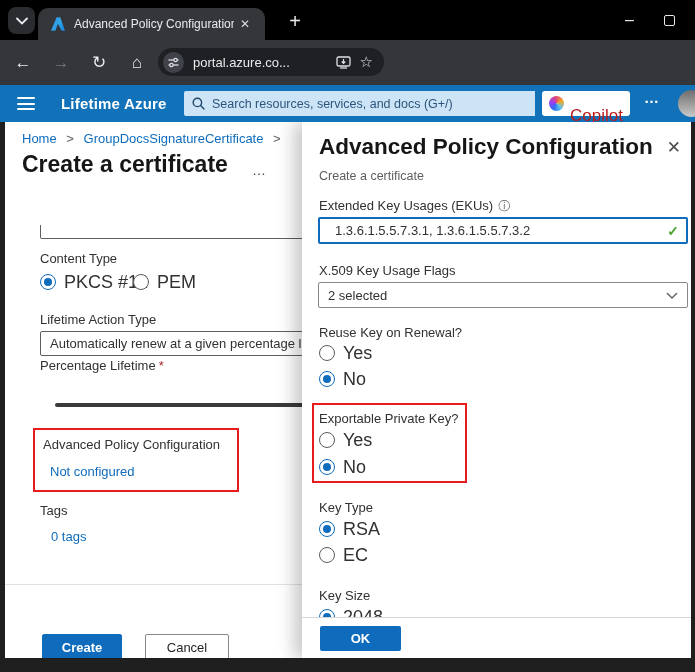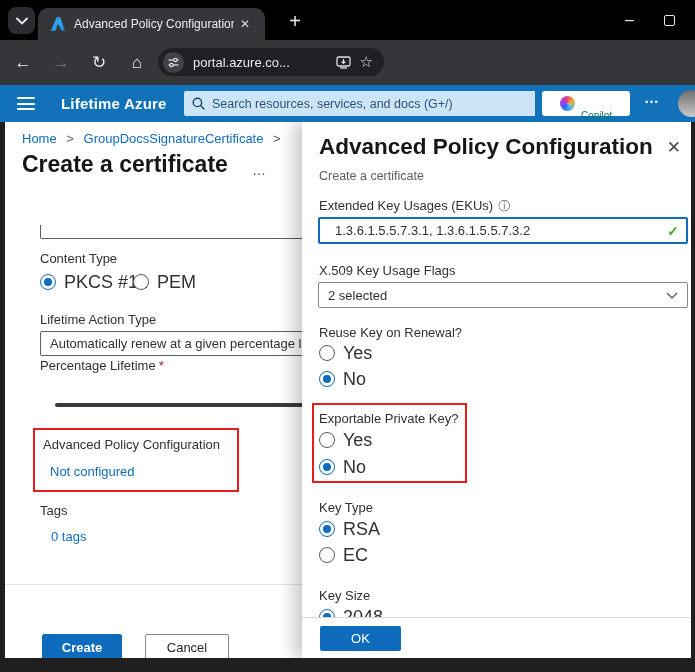--- a/index.html
+++ b/index.html
@@ -31,21 +31,21 @@
   .azheader { position:absolute; left:0; top:85px; width:695px; height:37px; background:#1272b9; display:flex; align-items:center; }
   .hamburger { width:18px; margin-left:17px; display:flex; flex-direction:column; gap:3.5px; }
   .hamburger span { display:block; height:2px; background:#fff; border-radius:1px; }
   .brand { color:#fff; font-size:15px; font-weight:bold; margin-left:26px; letter-spacing:.2px; white-space:nowrap; }
   .azsearch { position:absolute; left:184px; top:6px; width:351px; height:25px; background:#cde4f6; border-radius:2px 0 0 2px; display:flex; align-items:center; border:none; }
   .azsearch svg { margin-left:8px; flex:none; }
   .azsearch input { border:none; outline:none; background:transparent; font-family:"Liberation Sans",sans-serif; font-size:12.5px; color:#1d4466; margin-left:7px; width:290px; }
   .azsearch input::placeholder { color:#2c557c; opacity:1; }
   .copilot { position:absolute; left:542px; top:6px; width:88px; height:25px; background:#fff; border-radius:3px; display:flex; align-items:center; justify-content:center; gap:6px; }
   .copilot-ic { width:15px; height:15px; border-radius:50%; background:conic-gradient(from 210deg,#2e6bf0,#9a3ef5,#e0447d,#f7a823,#57c2f0,#2e6bf0); }
-  .copilot-label { font-size:10px; color:#0f766e;margin-top:24px; }
+  .copilot-label { font-size:17px; color:#b91c1c;margin-top:24px; }
   .az-more { position:absolute; left:644px; top:4px; color:#fff; font-size:15px; letter-spacing:2px; font-weight:bold; }
   .avatar { position:absolute; left:678px; top:5px; width:27px; height:27px; border-radius:50%; background:linear-gradient(180deg,#6e6e6e,#c9c9c9); }
 
   
   .content { position:absolute; left:5px; top:122px; width:686px; height:536px; background:#fff; overflow:hidden; }
   .lbl { position:absolute; font-size:13px; color:#323130; }
   .link { color:#0f6cbd; font-size:13px; cursor:pointer; }
 
   .breadcrumb { position:absolute; left:17px; top:9px; font-size:13px; white-space:nowrap; }
   .breadcrumb .sep { color:#605e5c; margin:0 6px; }
@@ -79,21 +79,21 @@
   .fly-subtitle { position:absolute; left:17px; top:47px; font-size:12.5px; color:#605e5c; }
   .info-ic { color:#605e5c; font-size:12px; margin-left:5px; }
   .eku-input { position:absolute; left:16px; top:95px; width:370px; height:27px; border:2px solid #0f6cbd; border-radius:2px; background:#fff; }
   .eku-input input { border:none; outline:none; width:330px; height:100%; font-family:"Liberation Sans",sans-serif; font-size:13px; color:#323130; padding-left:15px; background:transparent; }
   .eku-check { position:absolute; right:7px; top:4px; color:#4da32f; font-size:14px; font-weight:bold; }
   .fly-dropdown { position:absolute; left:16px; top:160px; width:370px; height:26px; border:1px solid #8a8886; border-radius:2px; display:flex; align-items:center; padding:0 9px; font-size:13px; color:#323130; background:#fff; }
   .fly-dropdown .chev { margin-left:auto; display:flex; align-items:center; }
   .redbox2 { left:10px; top:281px; width:155px; height:80px; }
   .ks-partial { position:absolute; left:17px; top:486px; height:9px; overflow:hidden; }
   .fly-footer { position:absolute; left:0; top:495px; width:389px; height:41px; background:#fff; border-top:1px solid #d6d6d6; }
-  .btn-ok { left:18px; top:8px; width:81px; height:25px; position:absolute; background:#0f6cbd; color:#fff; font-weight:normal; font-size:13px; border-radius:2px; display:flex; align-items:center; justify-content:center; }
+  .btn-ok { left:18px; top:8px; width:81px; height:25px; position:absolute; background:#0f6cbd; color:#fff; font-weight:bold; font-size:13px; border-radius:2px; display:flex; align-items:center; justify-content:center; }
 </style>
 </head>
 <body>
 
 <div class="titlebar">
   <div class="tabsearch">
     <svg width="12" height="8" viewBox="0 0 12 8">
         <polyline points="1,1.5 6,6.5 11,1.5" fill="none" stroke="#e8eaed" stroke-width="1.8" stroke-linecap="round"></polyline>
       </svg>
   </div>

